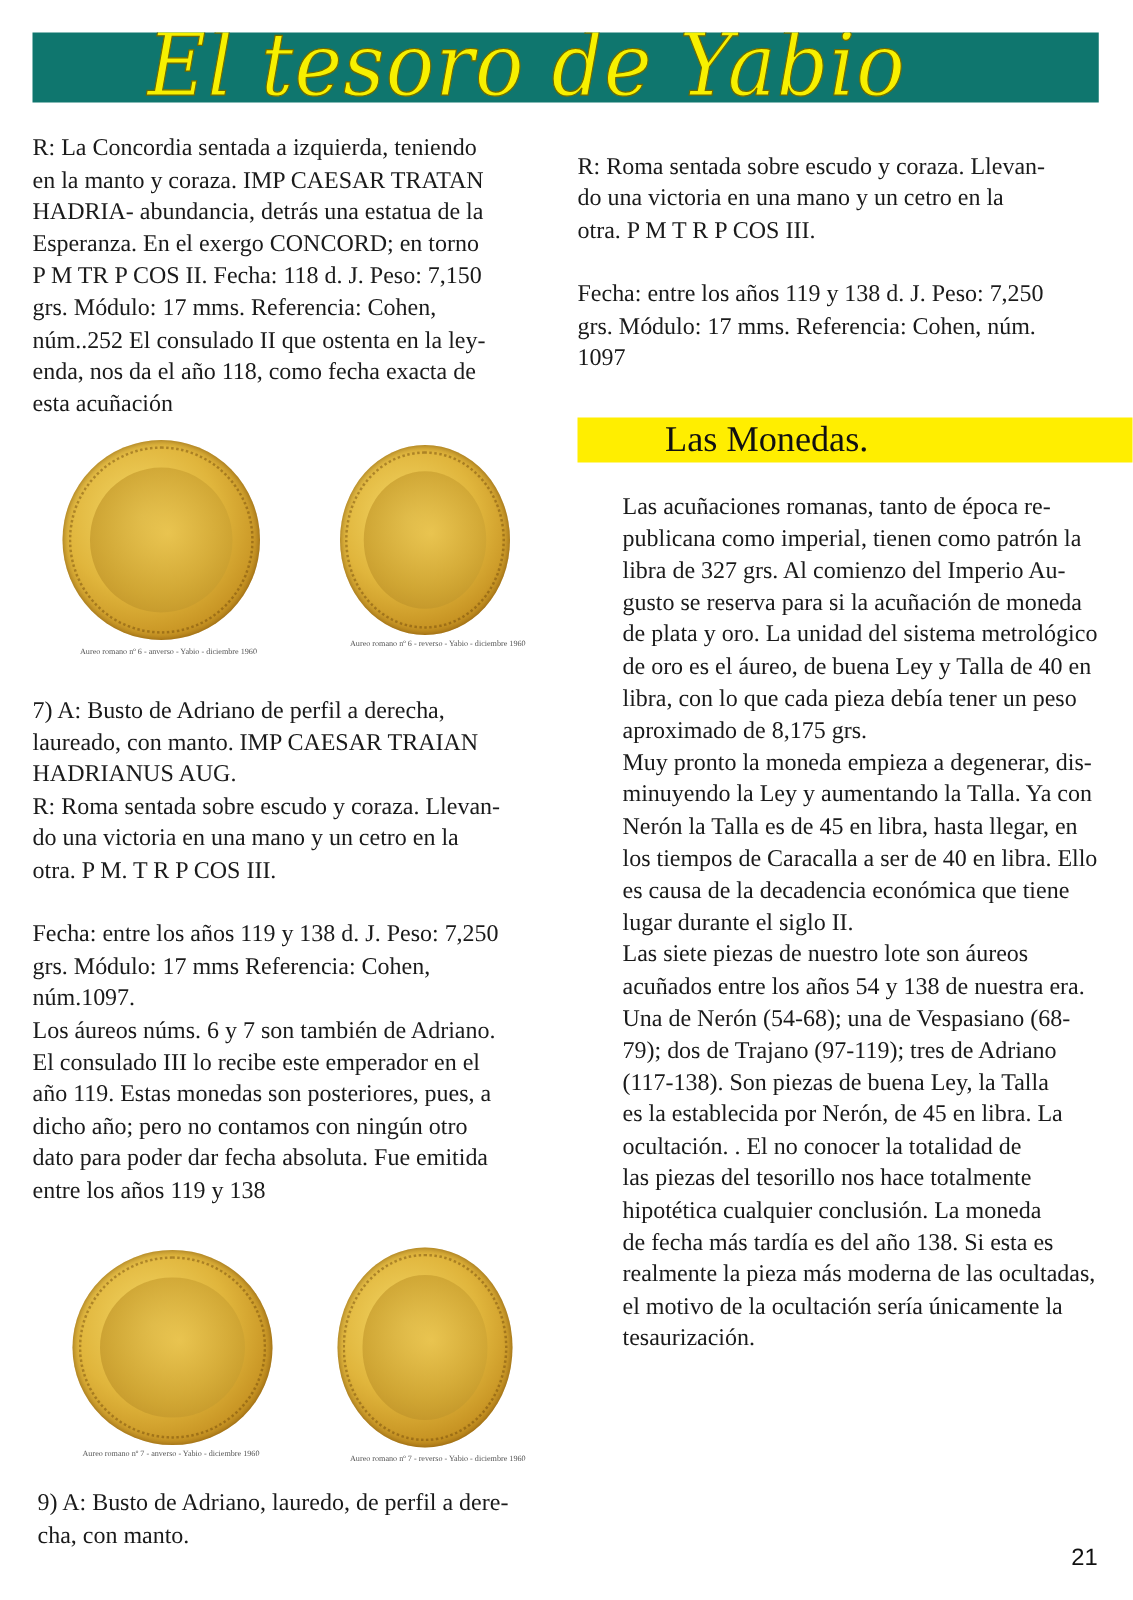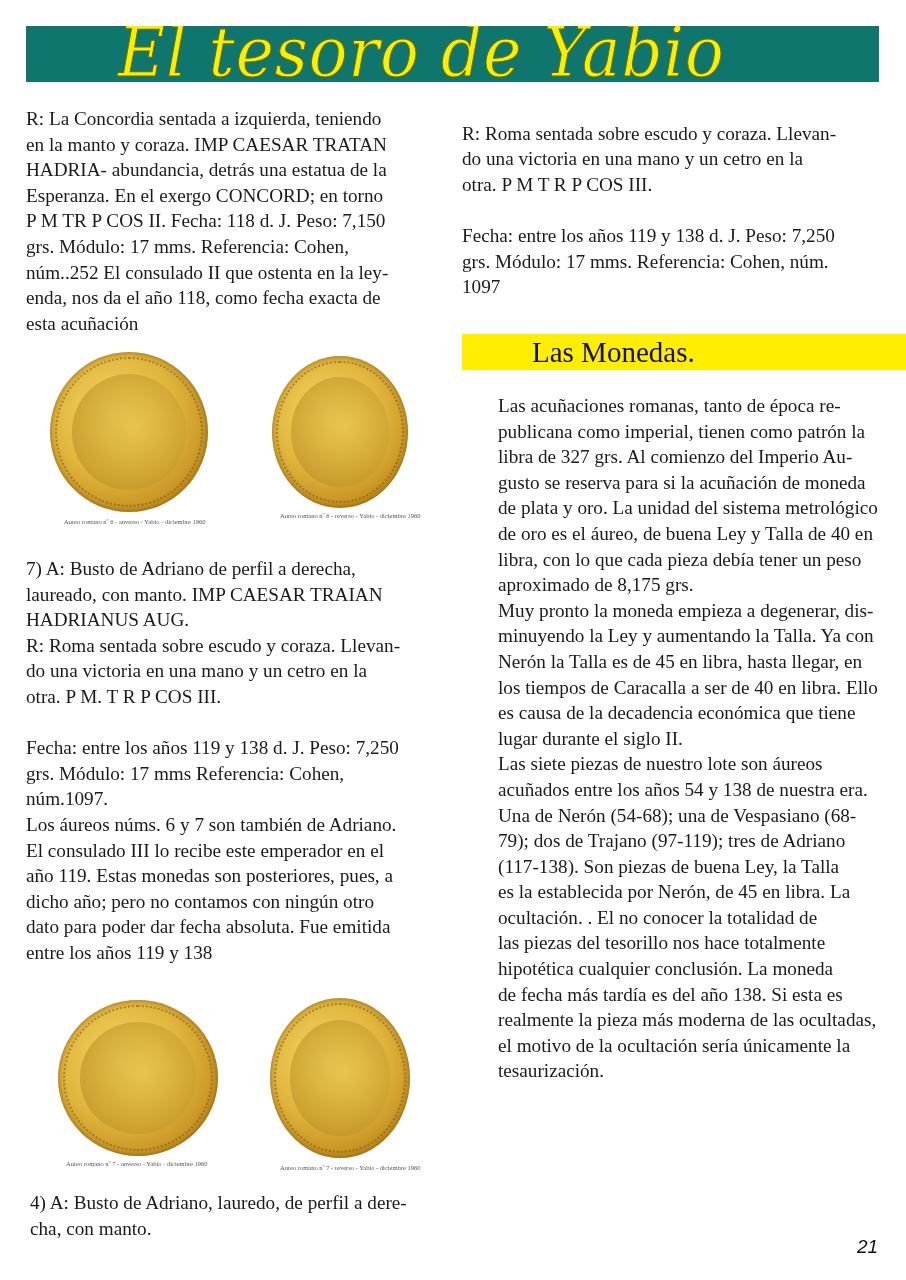--- a/index.html
+++ b/index.html
@@ -22,21 +22,21 @@
     .coin { position: absolute; border-radius: 50%;
             background: radial-gradient(circle at 40% 38%, #f4d867 0%, #e0b53c 45%, #c08a1c 80%, #8a5a0a 100%);
             box-shadow: inset 0 0 6px rgba(90,50,0,0.6); }
     .coin-inner { position: absolute; inset: 14%; border-radius: 50%;
                   background: radial-gradient(circle at 55% 45%, #e8c24e 0%, #caa030 60%, #b48622 100%);
                   opacity: 0.75; }
     .coin-legend { position: absolute; inset: 3%; border-radius: 50%; border: 2px dotted rgba(110,70,10,0.45); }
     .caption { position: absolute; font-size: 6.5px; color: #555; white-space: nowrap;
                font-family: "Liberation Serif", serif; }
     .page-number { position: absolute; left: 857px; top: 1236px; font-family: "Liberation Sans", sans-serif;
-                   font-size: 19px; color: #111; font-style: italic; }
+                   font-size: 19px; color: #111; }
   </style>
 </head>
 <body>
 
 <div class="header-bar">
   <div class="header-title">El tesoro de Yabio</div>
 </div>
 
 <div class="col left" style="top:95px;margin-top:11px;">
   <p>R: La Concordia sentada a izquierda, teniendo
@@ -90,21 +90,21 @@
   <div class="caption" style="left:66px; top:1160px;">Aureo romano nº 7 - anverso - Yabio - diciembre 1960</div>
 
   <div class="coin" style="left:270px; top:998px; width:140px; height:160px;">
     <div class="coin-legend"></div>
     <div class="coin-inner"></div>
   </div>
   <div class="caption" style="left:280px; top:1164px;">Aureo romano nº 7 - reverso - Yabio - diciembre 1960</div>
 </div>
 
 <div class="col left" style="top:1190px; left:30px;">
-  <p>4) A: Busto de Adriano, lauredo, de perfil a dere-
+  <p>9) A: Busto de Adriano, lauredo, de perfil a dere-
 cha, con manto.</p>
 </div>
 
 <div class="col right" style="top:95px;">
   <p style="margin-top:25.6px;">R: Roma sentada sobre escudo y coraza. Llevan-
 do una victoria en una mano y un cetro en la
 otra. P M T R P COS III.</p>
   <p style="margin-top:25.6px;">Fecha: entre los años 119 y 138 d. J.  Peso: 7,250
 grs.  Módulo: 17 mms.  Referencia: Cohen, núm.
 1097</p>

